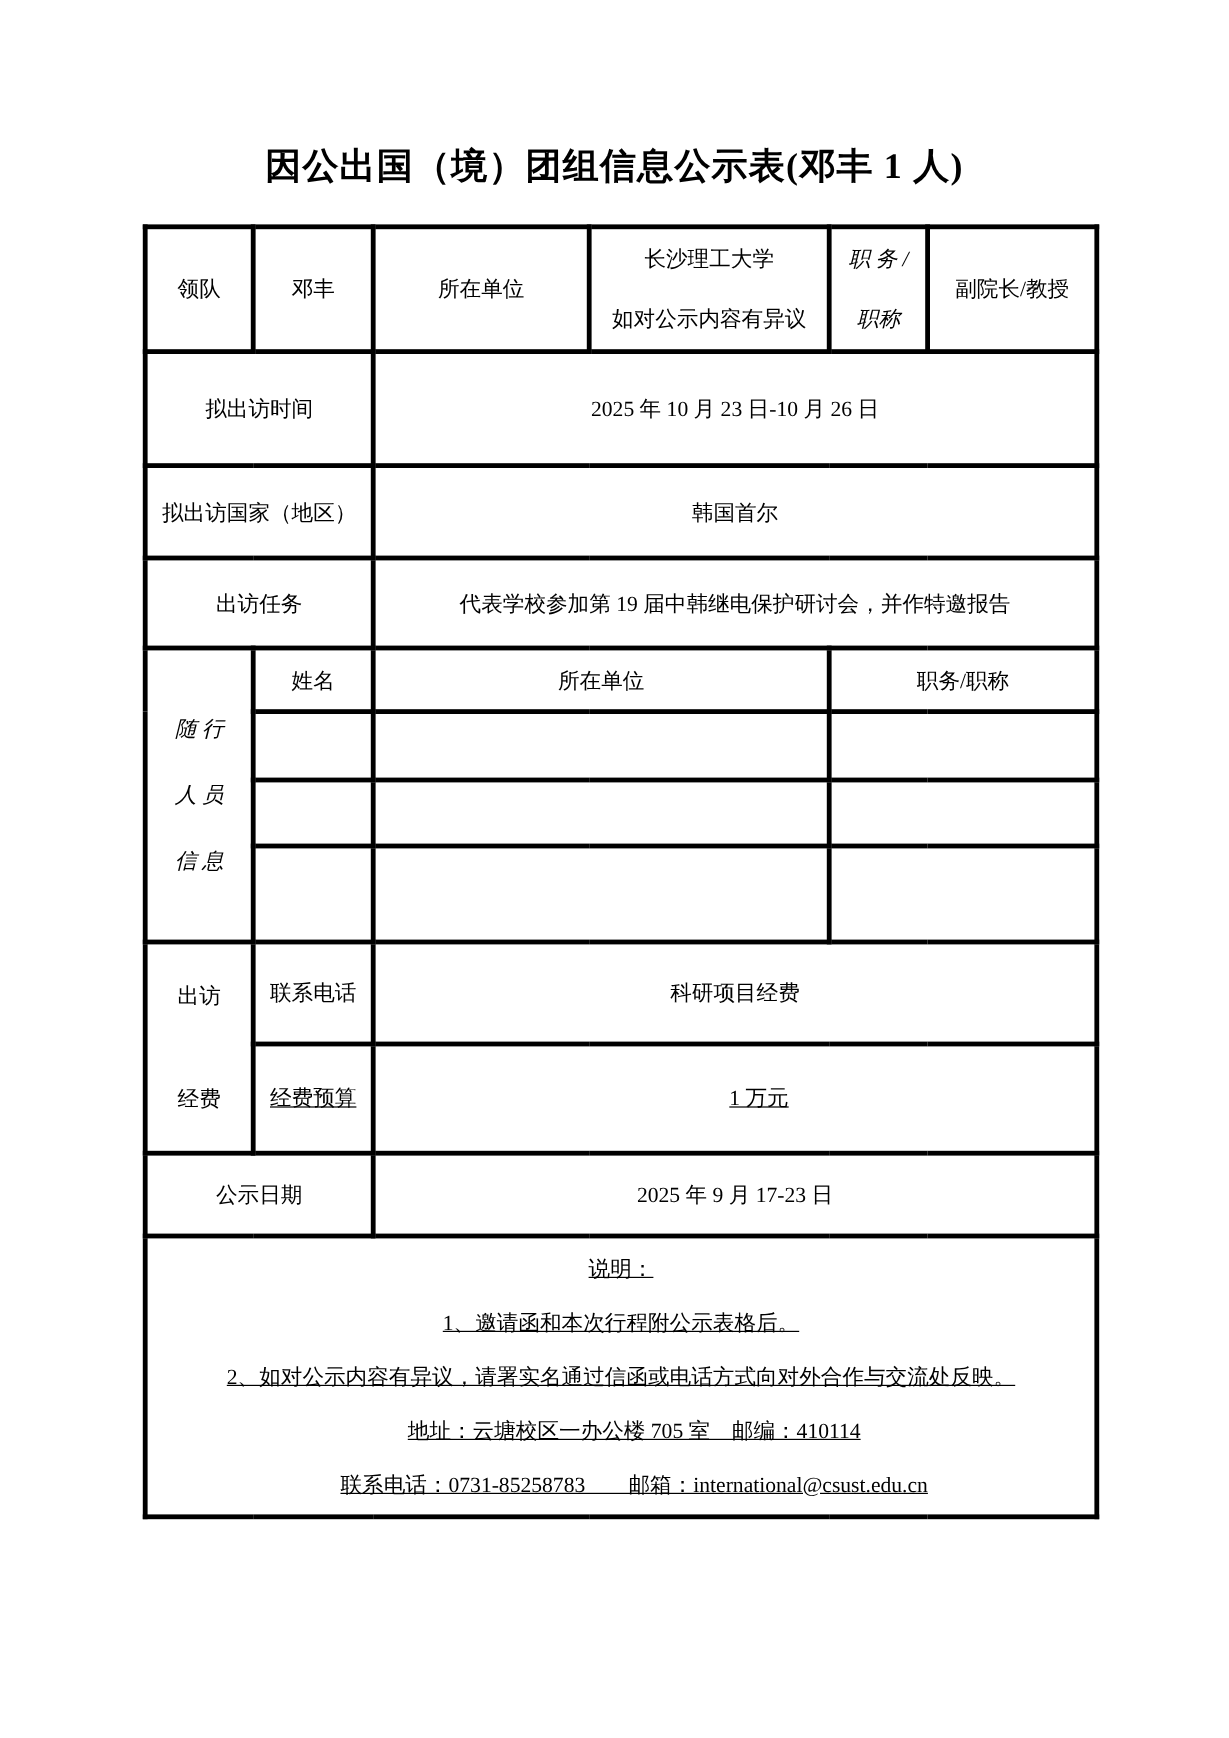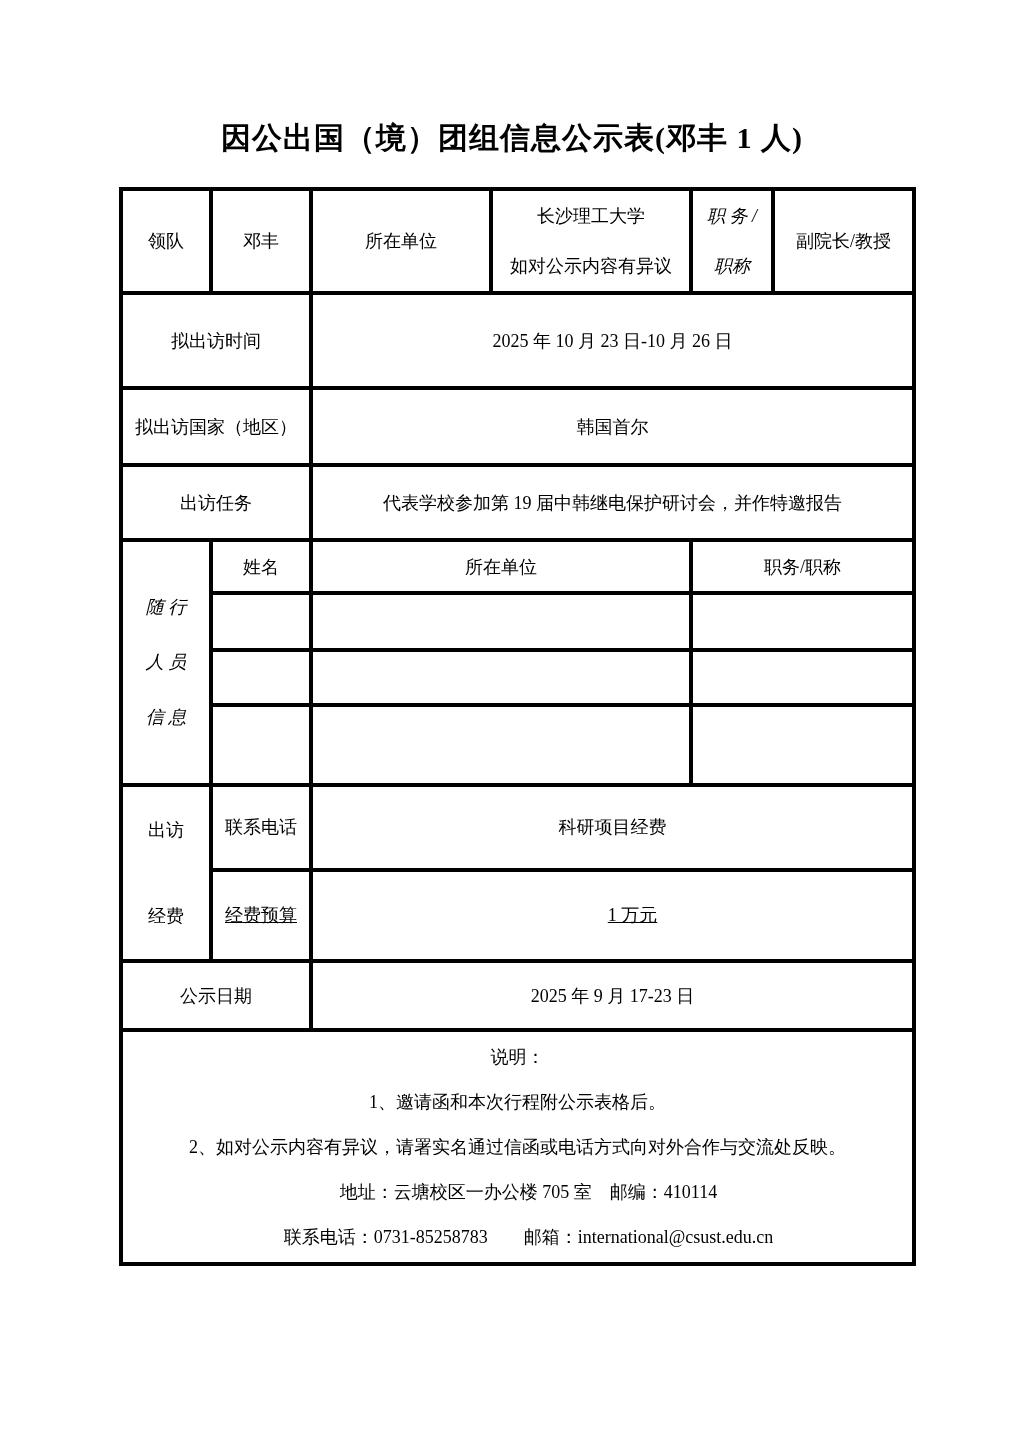--- a/index.html
+++ b/index.html
@@ -38,21 +38,21 @@
   tr.r2{height:95px;}
   tr.r3{height:77px;}
   tr.r4{height:75px;}
   tr.r5{height:53px;}
   tr.r6{height:57px;}
   tr.r7{height:55px;}
   tr.r8{height:80px;}
   tr.r9{height:83px;}
   tr.r10{height:89px;text-decoration:underline;}
   tr.r11{height:69px;}
-  tr.r12{height:234px;}
+  tr.r12{height:234px;text-decoration:underline;}
   td.two-line{line-height:50px;}
   td.duty-cell{
     text-align:left;
     padding-left:7px;
     line-height:50px;
     font-style:italic;
   }
   td.big-label{line-height:55px;font-style:italic;}
   td.fund-label{line-height:86px;}
   td.left-val{

